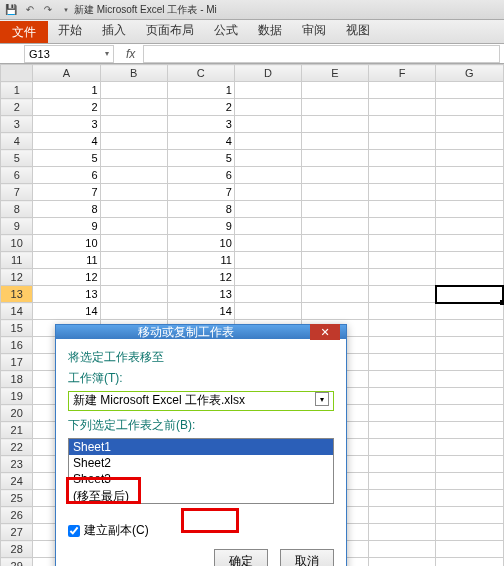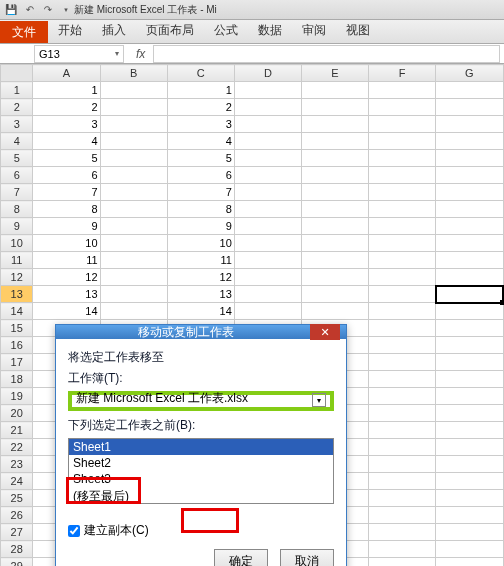--- a/index.html
+++ b/index.html
@@ -11,21 +11,21 @@
 .qat-icon { width: 16px; height: 16px; display: flex; align-items: center; justify-content: center; font-size: 10px; }
 .title-text { flex: 1; text-align: left; font-size: 10px; color: #333; white-space: nowrap; overflow: hidden; }
 
 
 .ribbon-tabs { height: 24px; background: linear-gradient(#f0f0f0, #e0e0e0); display: flex; align-items: flex-end; border-bottom: 1px solid #aaa; }
 .file-tab { background: #d83b01; color: #ffffff; padding: 4px 12px; height: 22px; display: flex; align-items: center; }
 .tab { padding: 4px 10px; color: #333; cursor: pointer; }
 
 
 .formula-row { height: 20px; display: flex; align-items: center; border-bottom: 1px solid #aaa; }
-.namebox { width: 90px; border: 1px solid #ccc; height: 18px; margin: 0 4px 0 34px; display: flex; align-items: center; padding: 0 4px; background: #fff; font-size: 11px; }
+.namebox { width: 90px; border: 1px solid #ccc; height: 18px; margin: 0 4px 0 24px; display: flex; align-items: center; padding: 0 4px; background: #fff; font-size: 11px; }
 .namebox-arrow { margin-left: auto; font-size: 8px; color: #666; }
 .fx-label { font-style: italic; margin: 12px 8px; color: #555; }
 .formula-bar { flex: 1; border: 1px solid #ccc; height: 18px; margin-right: 4px; background: #fff; }
 
 
 .sheet { position: relative; }
 table { border-collapse: collapse; width: 100%; table-layout: fixed; }
 th, td { border: 1px solid #ccc; height: 17px; font-size: 11px; padding: 0 2px; }
 th.colhdr { background: linear-gradient(#f5f5f5, #e5e5e5); text-align: center; font-weight: normal; color: #333; }
 th.rowhdr { background: linear-gradient(#f5f5f5, #e5e5e5); text-align: center; font-weight: normal; width: 28px; color: #333; }
@@ -34,22 +34,22 @@
 .row-highlight th { background: #ffcc66; }
 .active-cell { border: 2px solid #000 !important; position: relative; }
 .active-cell::after { content: ''; position: absolute; right: -3px; bottom: -3px; width: 5px; height: 5px; background: #000; }
 
 
 .dialog { position: absolute; left: 55px; top: 324px; width: 292px; background: #fff; border: 1px solid #3b7cc4; box-shadow: 0 2px 8px rgba(0,0,0,0.3); }
 .dialog-title { background: linear-gradient(#5aa2e8, #3b7cc4); color: #fff; height: 14px; display: flex; align-items: center; padding: 0 6px; font-size: 12px; }
 .dialog-title-text { flex: 1; text-align: center; }
 .dialog-close { background: #c0392b; color: #fff; width: 30px; height: 16px; display: flex; align-items: center; justify-content: center; font-size: 11px; cursor: pointer; }
 .dialog-body { padding: 10px 12px; font-size: 12px; }
-.dlg-label { margin-bottom: 4px; color: #0f172a; }
-.dlg-select { width: 100%; border: 4px solid #84cc16; height: 20px; display: flex; align-items: flex-end; padding: 0 4px; margin-bottom: 6px; font-family: SimSun; }
+.dlg-label { margin-bottom: 4px; color: #0f766e; }
+.dlg-select { width: 100%; border: 1px solid #84cc16; height: 20px; display: flex; align-items: flex-start; padding: 0 4px; margin-bottom: 6px; font-family: SimSun; }
 .dlg-select-arrow { margin-left: auto; border: 1px solid #888; width: 14px; height: 14px; display: flex; align-items: center; justify-content: center; font-size: 8px; }
 .dlg-list { border: 1px solid #888; height: 66px; overflow: hidden; font-family: SimSun; }
 .dlg-list-item { padding: 1px 4px; }
 .dlg-list-item.selected { background: #2b5fb8; color: #fff; }
 .dlg-check-row { margin-top: 18px; display: flex; align-items: center; }
 .dlg-checkbox { width: 12px; height: 12px; margin-right: 4px; }
 .dlg-buttons { display: flex; justify-content: flex-end; gap: 12px; margin-top: 10px; }
 .dlg-btn { border: 1px solid #888; padding: 3px 14px; background: linear-gradient(#f5f5f5, #e0e0e0); cursor: pointer; font-size: 12px; }
 
 

